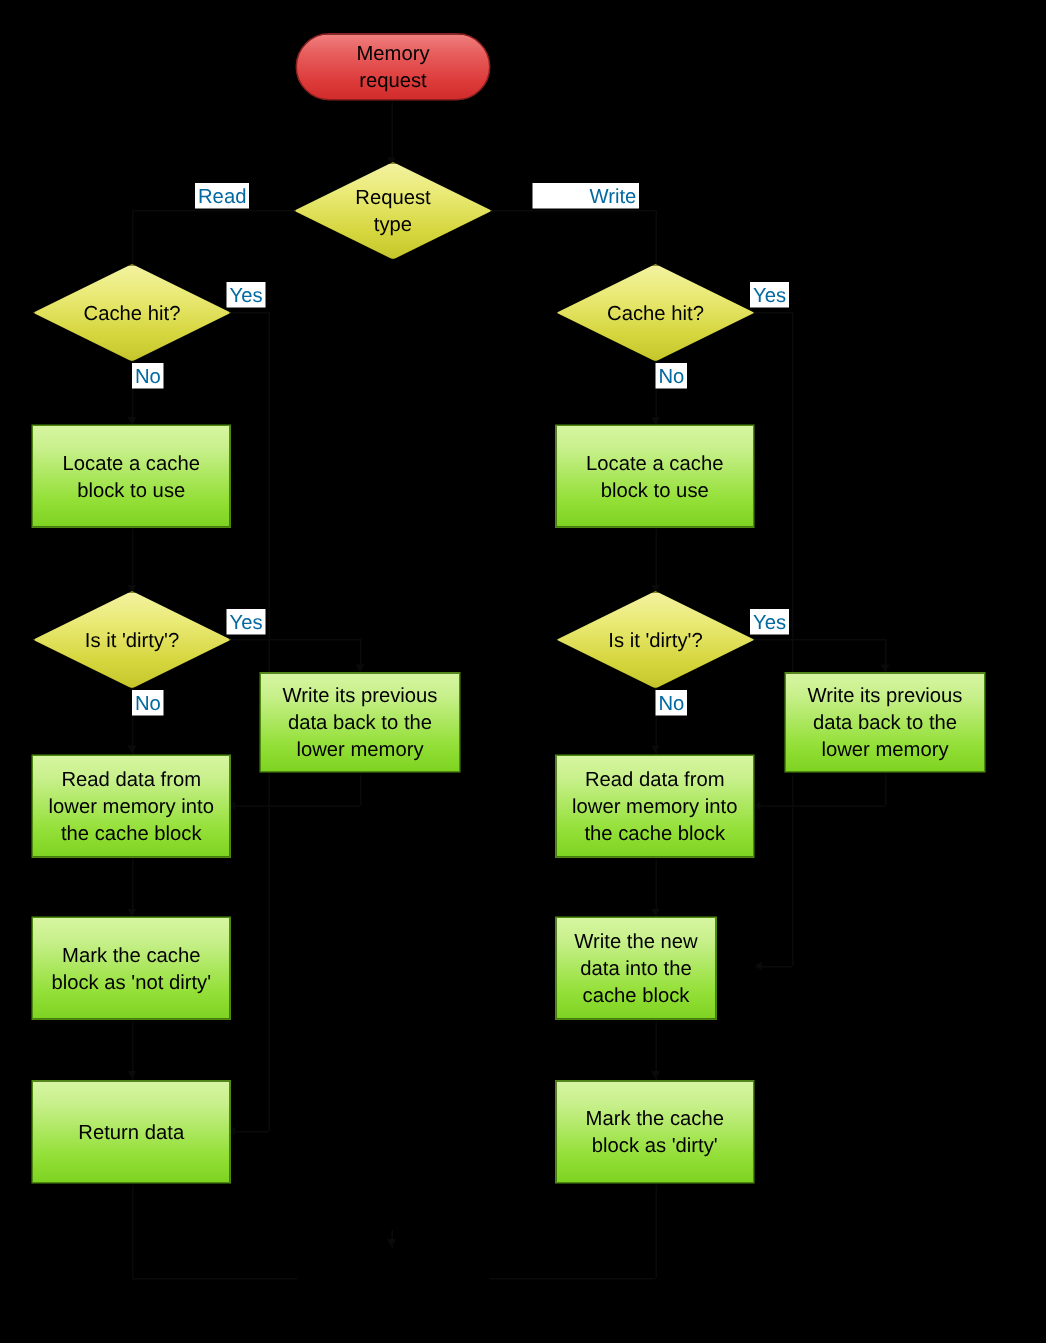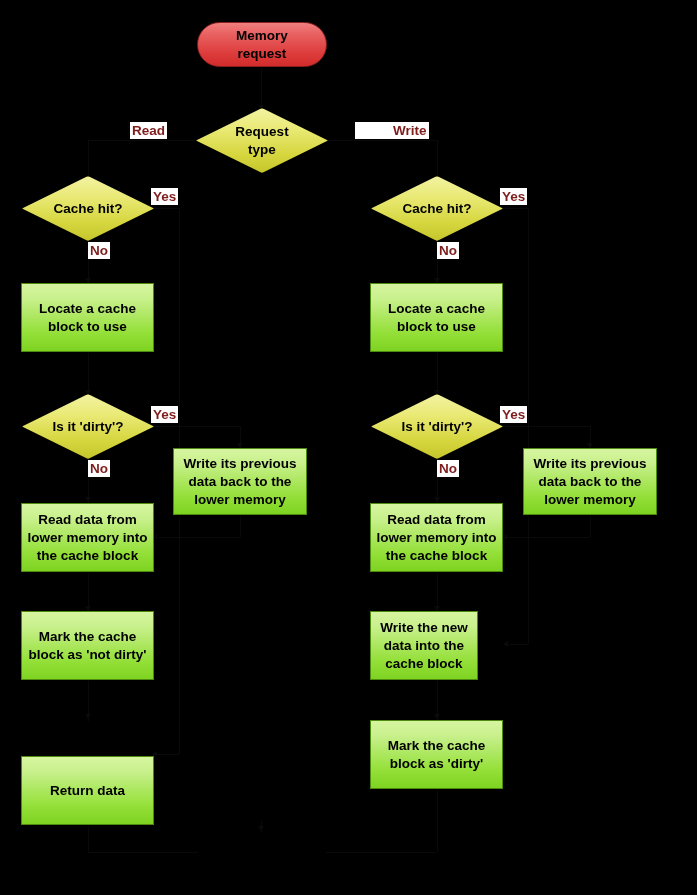--- a/index.html
+++ b/index.html
@@ -7,21 +7,20 @@
     padding: 0;
     background: #000000;
   }
   #canvas {
     position: relative;
     width: 697px;
     height: 895px;
     background: #000000;
     font-family: "Liberation Sans", sans-serif;
     overflow: hidden;
-    font-weight: bold;
   }
 
   
   .node-text {
     position: absolute;
     left: 0; top: 0;
     width: 100%; height: 100%;
     display: flex;
     align-items: center;
     justify-content: center;
@@ -65,21 +64,21 @@
     box-sizing: border-box;
     clip-path: polygon(50% 0%, 100% 50%, 50% 100%, 0% 50%);
     filter: drop-shadow(1.5px 1.5px 1.5px rgba(0,0,0,0.55));
   }
   .decision .node-text { font-size: 13.5px; }
 
   
   .edge-label {
     position: absolute;
     background: #ffffff;
-    color: #7f1d1d;
+    color: #0369a1;
     font-size: 13.5px;
     line-height: 17px;
     padding: 0 2px;
     white-space: nowrap;
     text-align: right;
   }
 
   
   .conn {
     position: absolute;
@@ -251,21 +250,21 @@
     <div class="node-text">Mark the cache
 block as 'not dirty'</div>
   </div>
 
   <div class="process" style="left:370px; top:611px; width:108px; height:69px;">
     <div class="node-text">Write the new
 data into the
 cache block</div>
   </div>
 
-  <div class="process" style="left:21px; top:720px; width:133px; height:69px;margin-top:36px;">
+  <div class="process" style="left:21px; top:720px; width:133px; height:69px;">
     <div class="node-text">Return data</div>
   </div>
 
   <div class="process" style="left:370px; top:720px; width:133px; height:69px;">
     <div class="node-text">Mark the cache
 block as 'dirty'</div>
   </div>
 
 
   <div class="edge-label" style="left:130px; top:122px;">Read</div>

